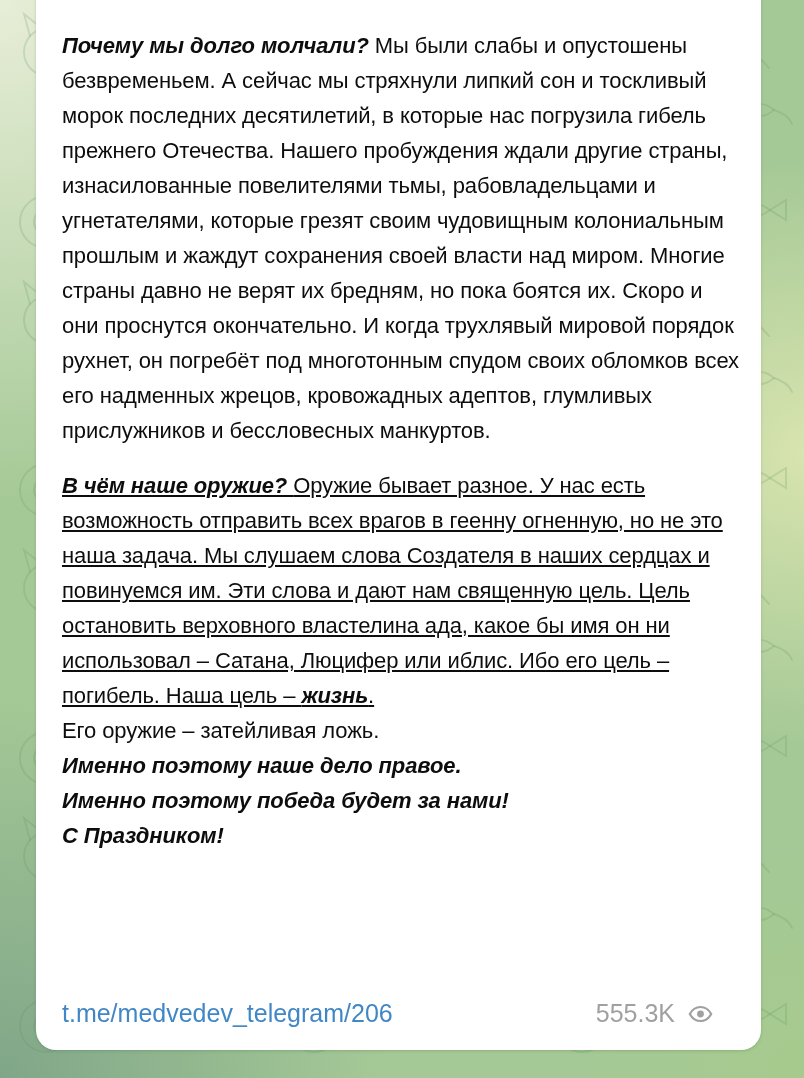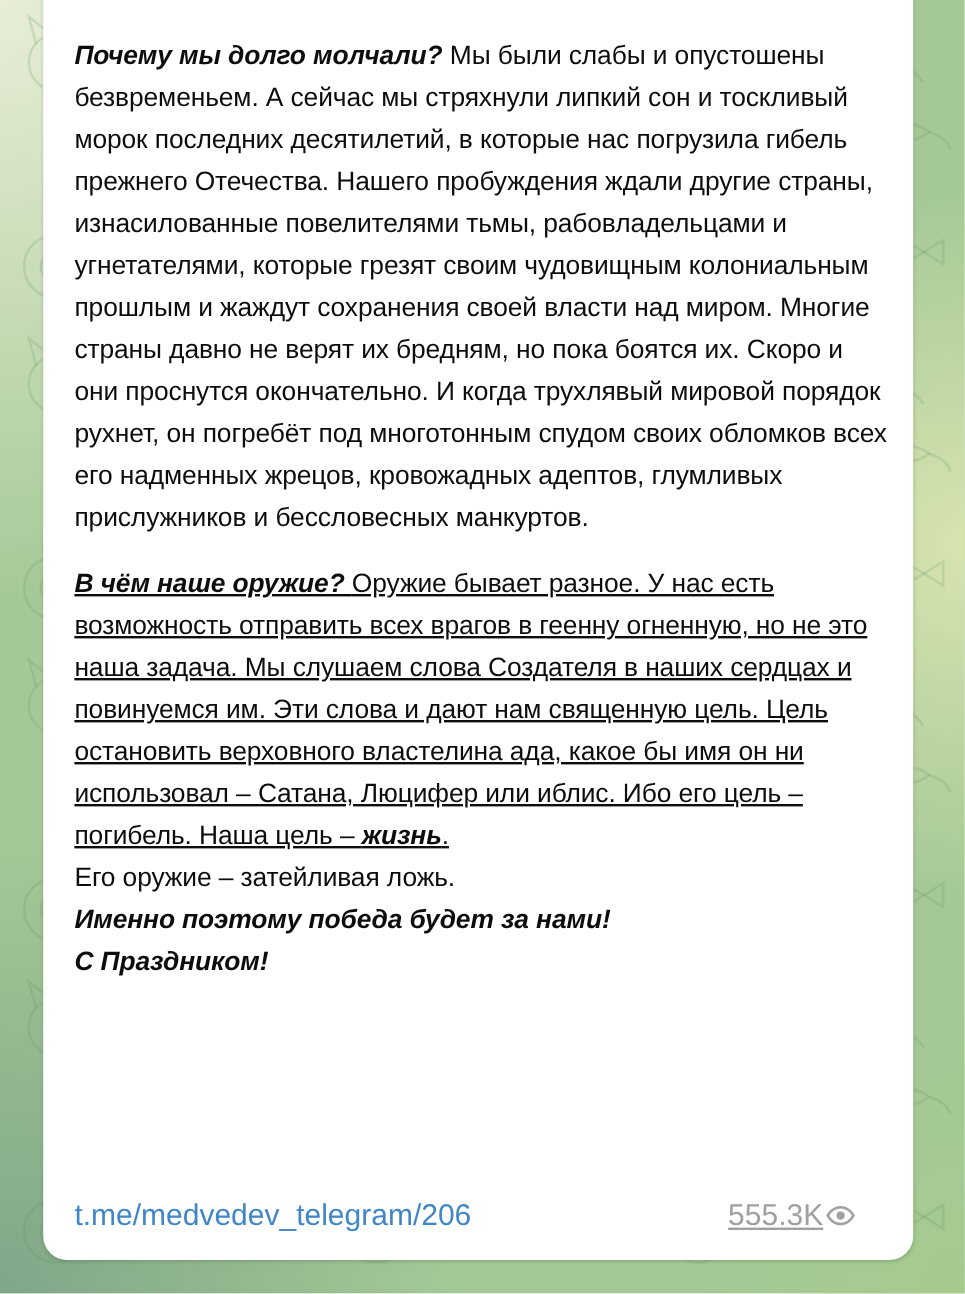--- a/index.html
+++ b/index.html
@@ -59,21 +59,21 @@
   .post-link {
     color: #4187c6;
     text-decoration: none;
     cursor: pointer;
   }
   .meta {
     display: flex;
     align-items: center;
     color: #a0a0a0;
   }
-  .views { margin-right: 2px; text-decoration: underline; }
+  .views { margin-right: 13px; }
   .eye { display: inline-block; margin-right: 26px; position: relative; top: 1px; }
   .date { white-space: nowrap; }
 </style>
 </head>
 <body>
 
 <div class="chat-bg">
   <svg class="doodles" width="804" height="1078" xmlns="http://www.w3.org/2000/svg">
     <defs>
       <pattern id="tgdoodle" width="268" height="268" patternUnits="userSpaceOnUse">
@@ -107,20 +107,21 @@
     <rect width="804" height="1078" fill="url(#tgdoodle)"></rect>
   </svg>
 </div>
 
 <div class="bubble">
 
   <div class="msg-body">
       <div class="msg-line"><span class="bi">Почему мы долго молчали? </span><span>Мы были слабы и опустошены безвременьем. А сейчас мы стряхнули липкий сон и тоскливый морок последних десятилетий, в которые нас погрузила гибель прежнего Отечества. Нашего пробуждения ждали другие страны, изнасилованные повелителями тьмы, рабовладельцами и угнетателями, которые грезят своим чудовищным колониальным прошлым и жаждут сохранения своей власти над миром. Многие страны давно не верят их бредням, но пока боятся их. Скоро и они проснутся окончательно. И когда трухлявый мировой порядок рухнет, он погребёт под многотонным спудом своих обломков всех его надменных жрецов, кровожадных адептов, глумливых прислужников и бессловесных манкуртов.</span></div>
       <div class="msg-line gap-before"><span class="bi">В чём наше оружие? </span><span>Оружие бывает разное. У нас есть возможность отправить всех врагов в геенну огненную, но не это наша задача. Мы слушаем слова Создателя в наших сердцах и повинуемся им. Эти слова и дают нам священную цель. Цель остановить верховного властелина ада, какое бы имя он ни использовал – Сатана, Люцифер или иблис. Ибо его цель – погибель. Наша цель – </span><span class="bi">жизнь</span><span>.</span></div>
       <div class="msg-line"><span>Его оружие – затейливая ложь.</span></div>
+      <div class="msg-line"><span class="bi">Именно поэтому наше дело правое.</span></div>
       <div class="msg-line"><span class="bi">Именно поэтому победа будет за нами!</span></div>
       <div class="msg-line"><span class="bi">С Праздником!</span></div>
     </div>
 
   <div class="footer">
     <a class="post-link">t.me/medvedev_telegram/206</a>
 
     <div class="meta">
       <span class="views">555.3K</span>
       <span class="eye">

